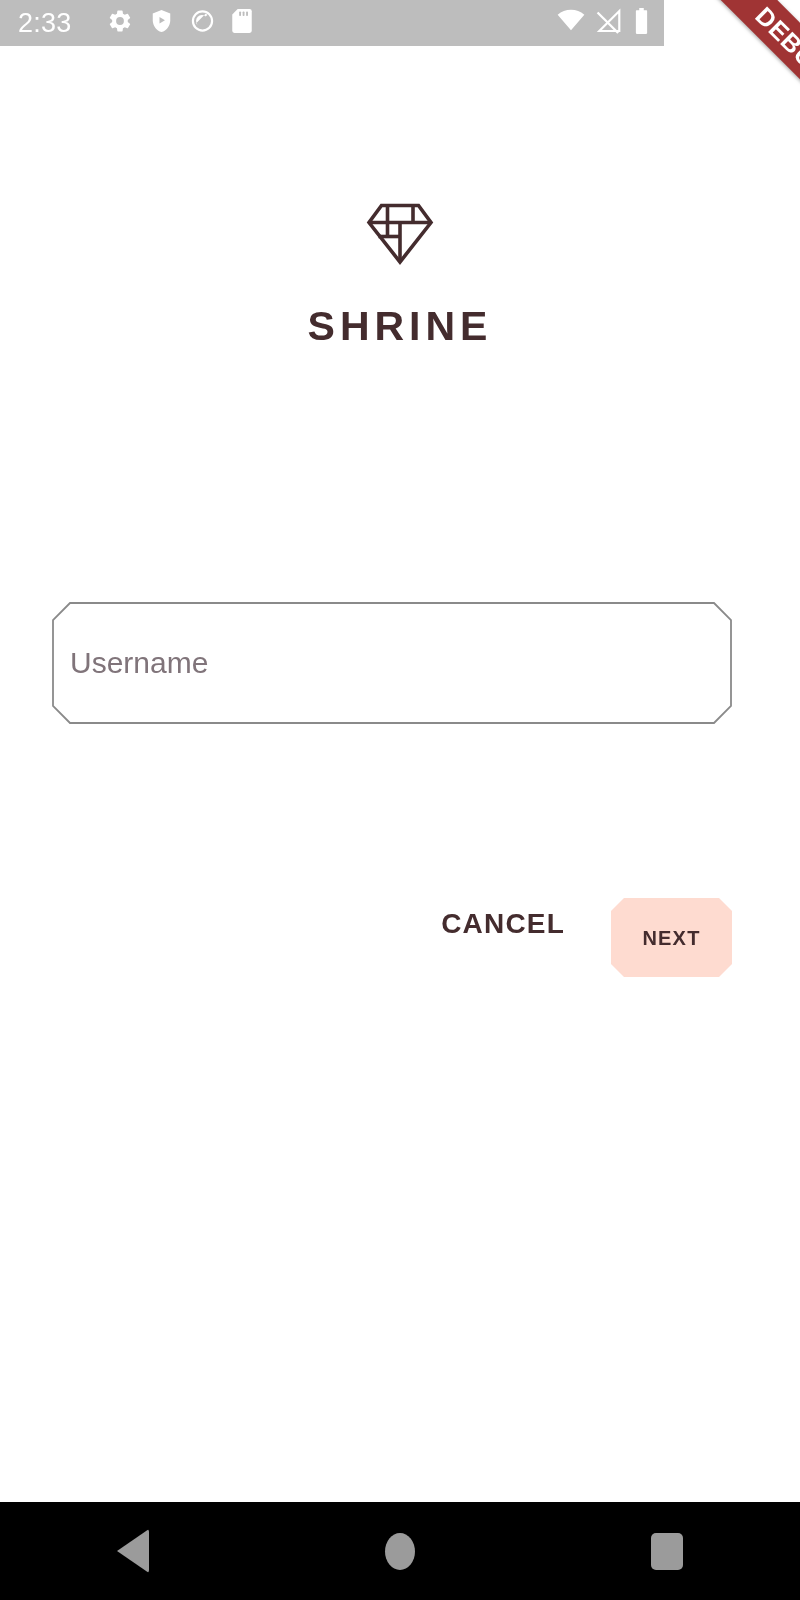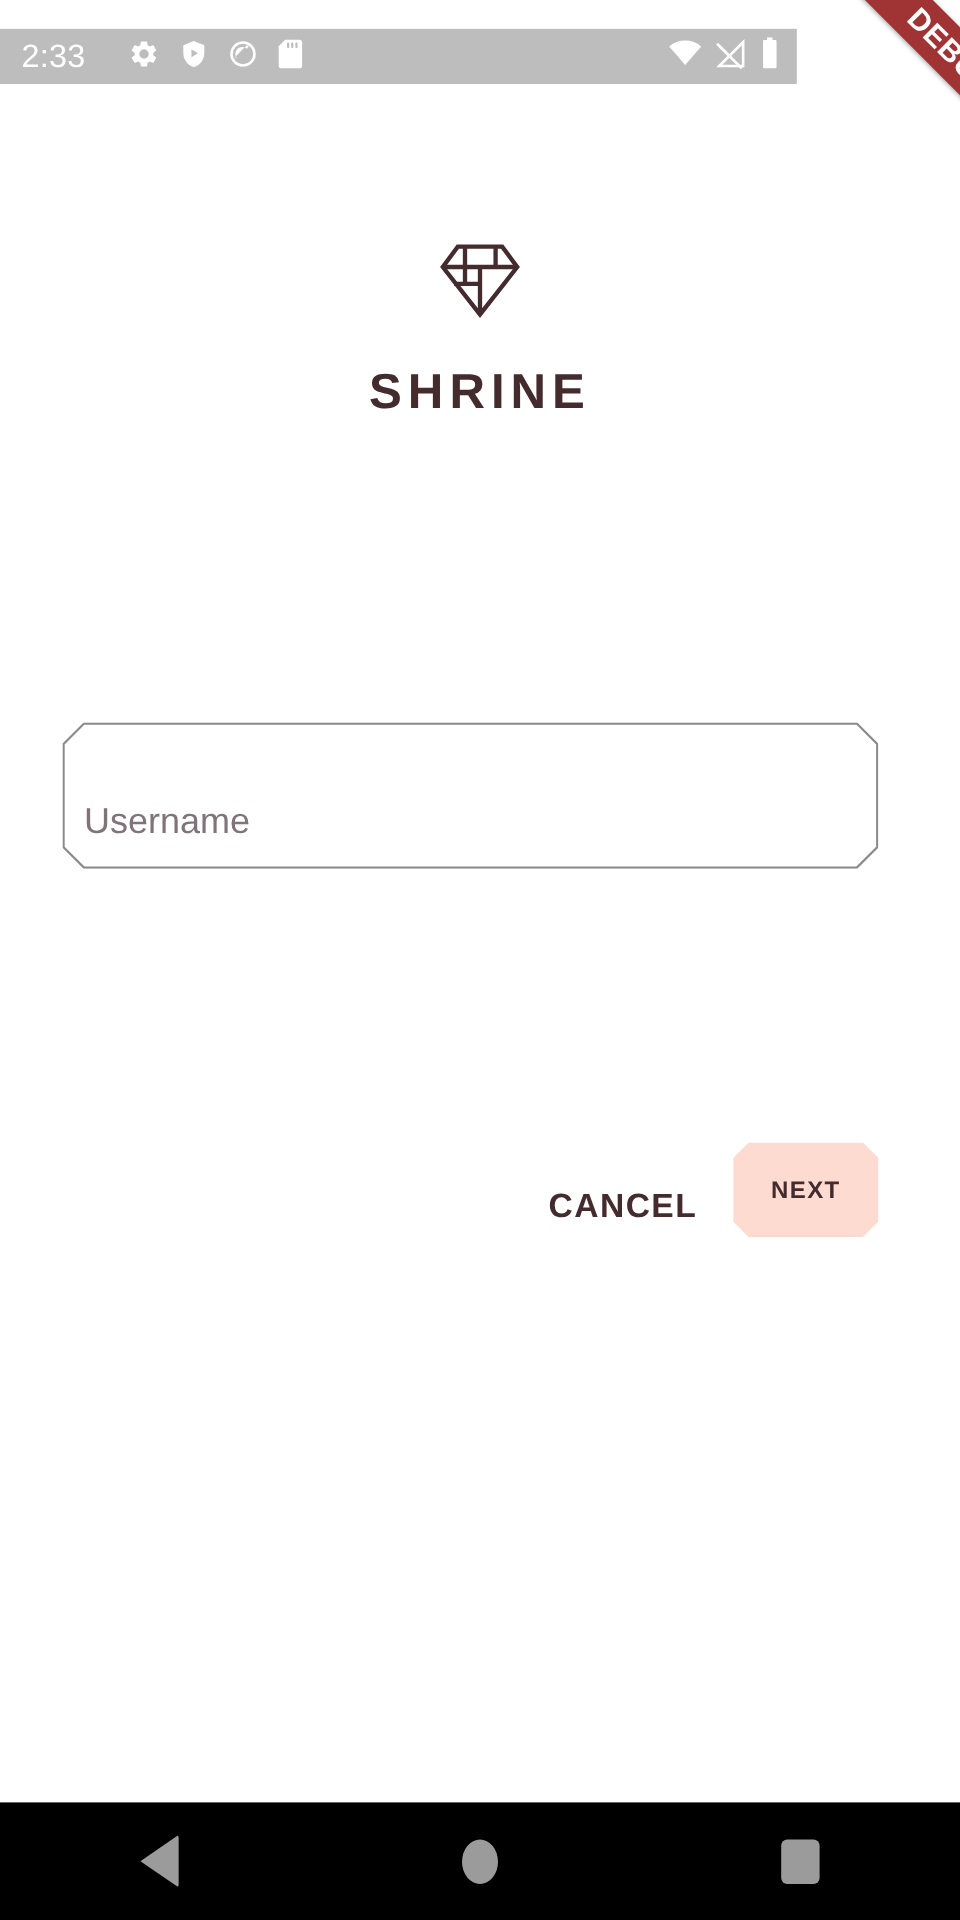--- a/index.html
+++ b/index.html
@@ -17,21 +17,20 @@
   }
 
   
   #status-bar {
     position:absolute; top:0; left:0;
     width:664px; height:46px;
     background:#bdbdbd;
     display:flex; align-items:center;
     padding:0 14px 0 18px;
     z-index:5;
-    margin-top:24px;
   }
   #status-clock {
     color:#ffffff;
     font-size:27px;
     font-weight:400;
     letter-spacing:0.2px;
     line-height:1;
     margin-right:20px;
   }
   .sb-icons-left { display:flex; align-items:center; gap:16px; flex:1; }
@@ -104,32 +103,31 @@
   .field .bevel-border { position:absolute; inset:0; }
   .field input {
     position:absolute;
     left:18px; top:0;
     width:644px; height:122px;
     border:none; outline:none; background:transparent;
     font-family:"Liberation Sans", sans-serif;
     font-size:30px;
     color:#442c2e;
     padding:0;
-    margin-top:22px;
   }
   .field input::placeholder {
     color:#80747a;
     opacity:1;
   }
 
   
   #actions {
     position:absolute;
-    top:906px; right:68px;
-    display:flex; align-items:flex-end; gap:22px;
+    top:852px; right:68px;
+    display:flex; align-items:flex-start; gap:38px;
   }
   #cancel-button {
     border:none; background:transparent;
     color:#442c2e;
     font-family:"Liberation Sans", sans-serif;
     font-size:28px;
     font-weight:bold;
     letter-spacing:1.2px;
     padding:12px 8px;
     cursor:pointer;

